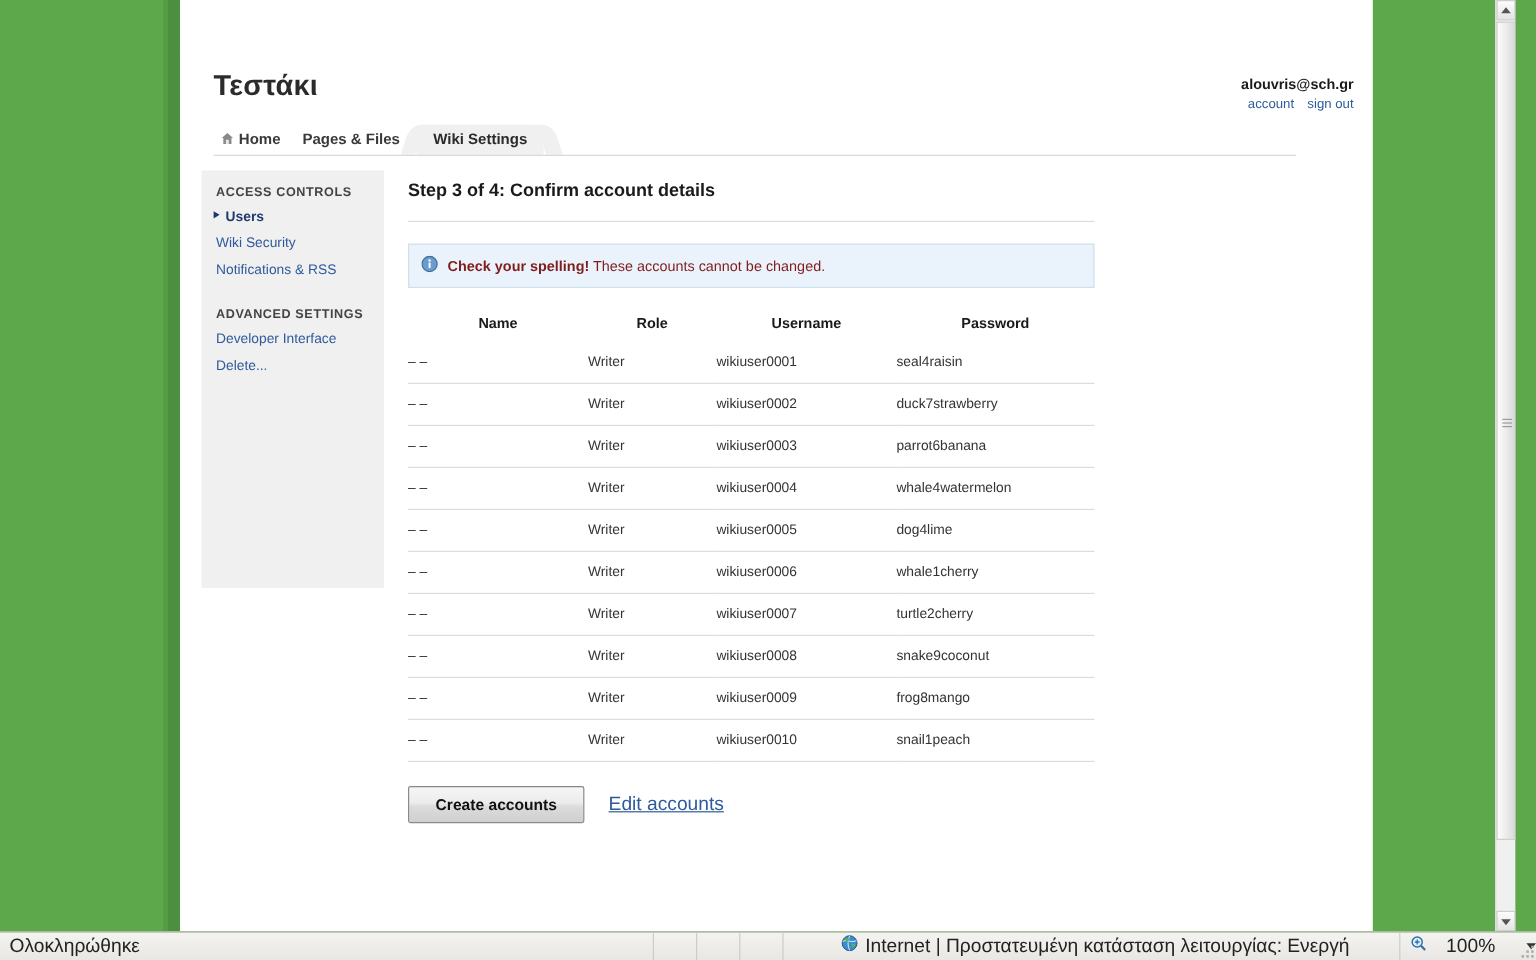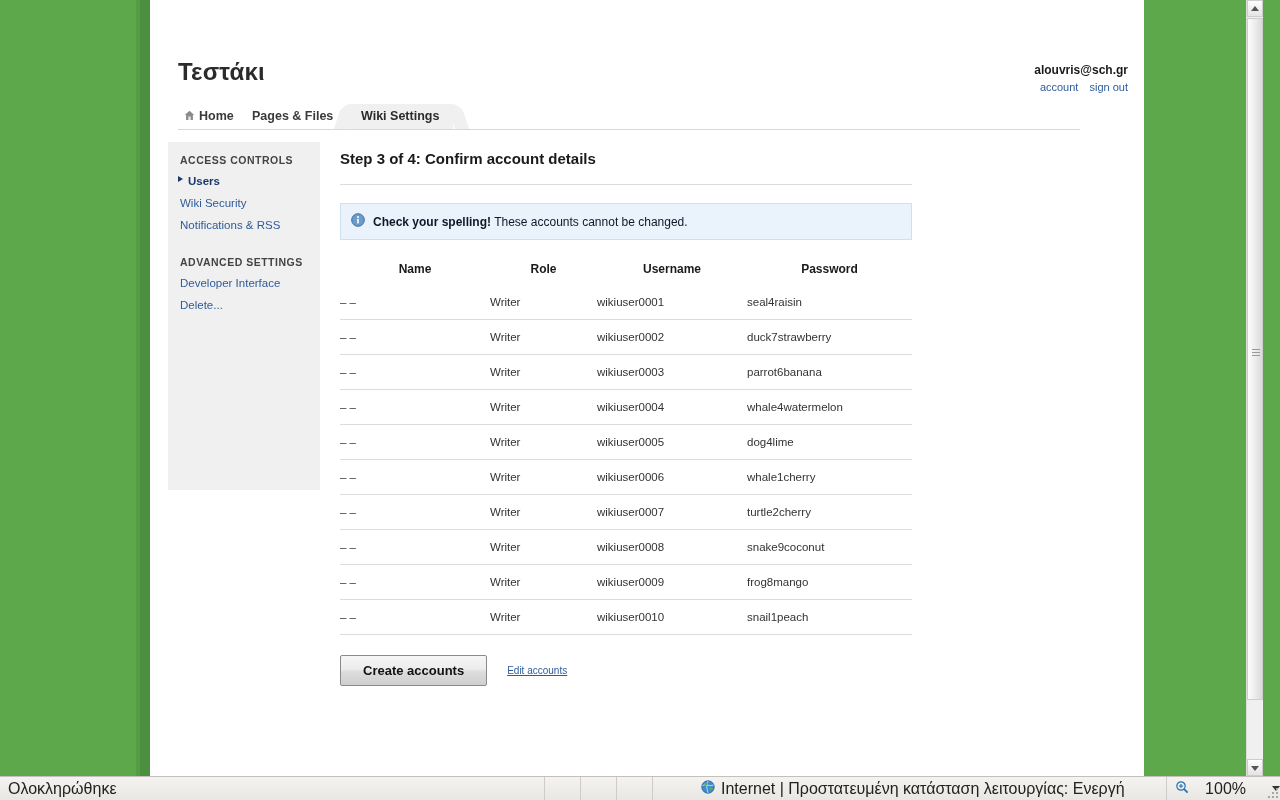--- a/index.html
+++ b/index.html
@@ -108,21 +108,21 @@
   }
   #step-heading{
     font-size:15px;font-weight:bold;color:#1a1a1a;margin:8px 0 0 0;
   }
   #heading-rule{margin-top:17px;height:1px;background:#dcdcdc;width:100%;}
   #info-banner{
     margin-top:18px;width:100%;box-sizing:border-box;
     background:#eaf3fb;border:1px solid #cfe0ef;
     padding:9px 10px 9px 10px;
     display:flex;align-items:center;gap:8px;
-    font-size:12px;color:#0f172a;
+    font-size:12px;color:#7f1d1d;
   }
   #info-banner b{font-weight:bold;}
   .info-icon{flex:0 0 auto;}
 
   
   #accounts-table{
     margin-top:22px;width:100%;border-collapse:collapse;
     font-size:11.5px;color:#333;
   }
   #accounts-table th{
@@ -142,21 +142,21 @@
   
   #actions{margin-top:20px;display:flex;align-items:center;gap:20px;}
   #create-accounts-button{
     font-family:"Liberation Sans",sans-serif;
     font-size:13px;font-weight:bold;color:#111;
     background:linear-gradient(to bottom,#f6f6f6 0%,#ececec 45%,#dcdcdc 55%,#cfcfcf 100%);
     border:1px solid #8a8a8a;
     padding:7px 22px;cursor:pointer;border-radius:2px;
   }
   #edit-accounts-link{
-    font-size:10px;color:#2f5b9b;text-decoration:underline;cursor:pointer;
+    font-size:16px;color:#2f5b9b;text-decoration:underline;cursor:pointer;
   }
 
   
   #scrollbar{
     position:absolute;right:0;top:0;width:17px;height:776px;
     background:#f0f0f0;border-left:1px solid #dcdcdc;box-sizing:border-box;
   }
   .sb-btn{
     position:absolute;left:0;width:16px;height:17px;
     background:linear-gradient(to bottom,#fdfdfd,#e4e4e4);

